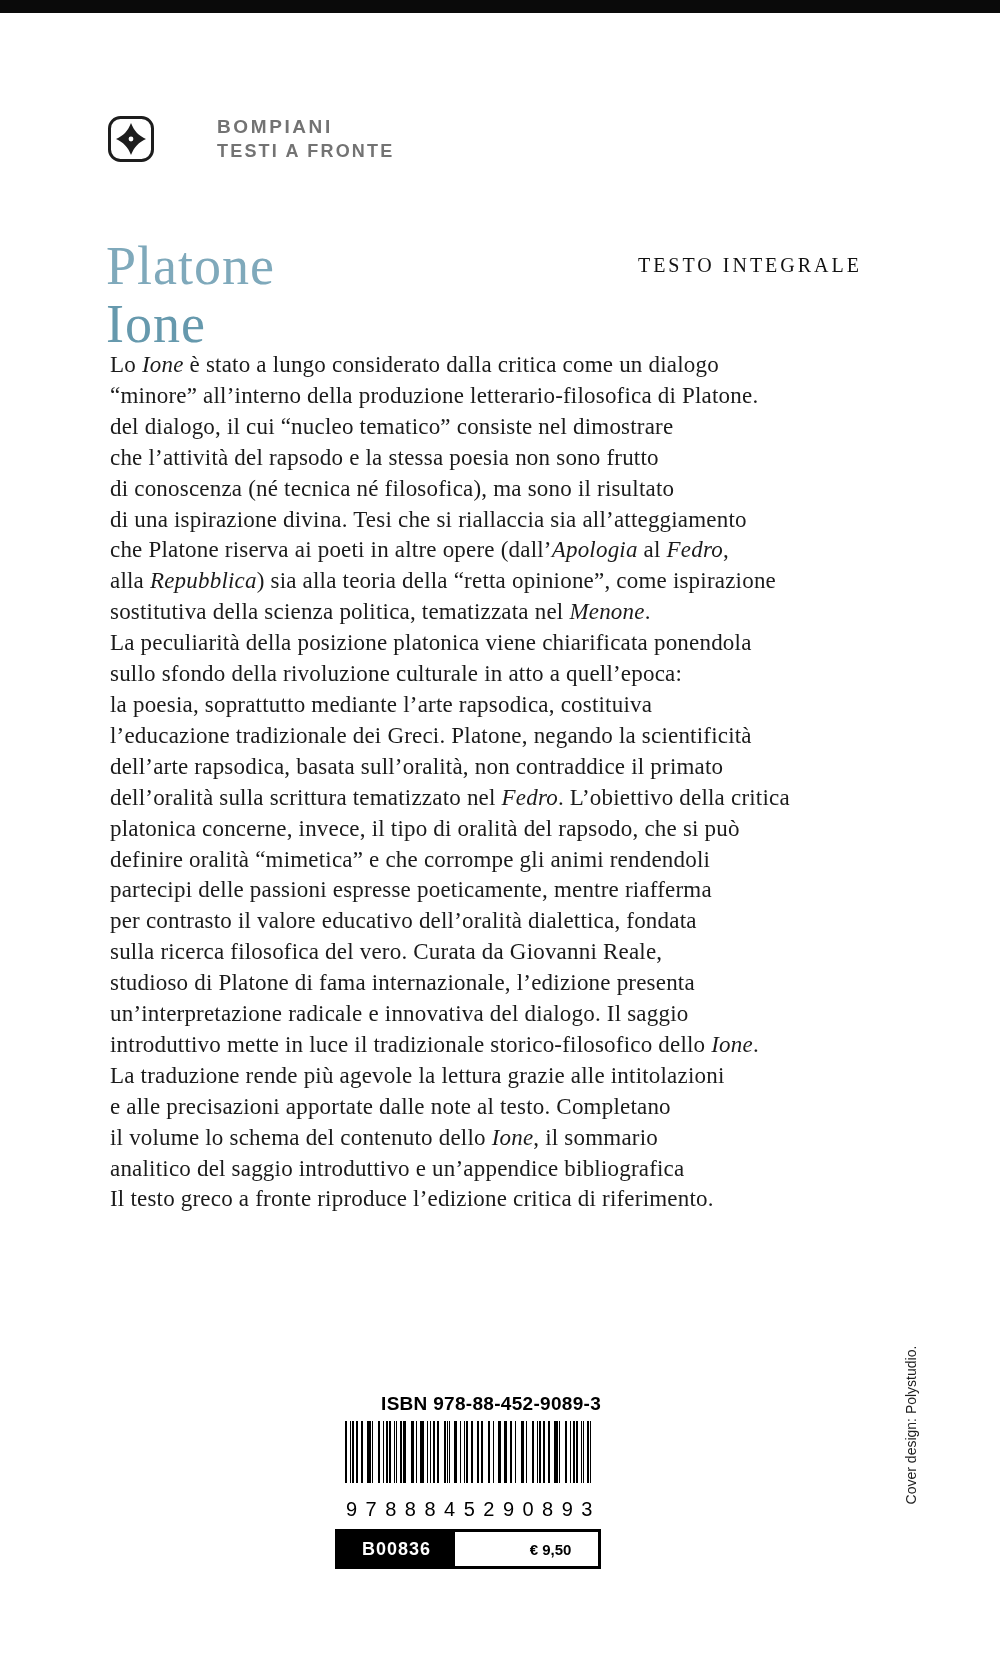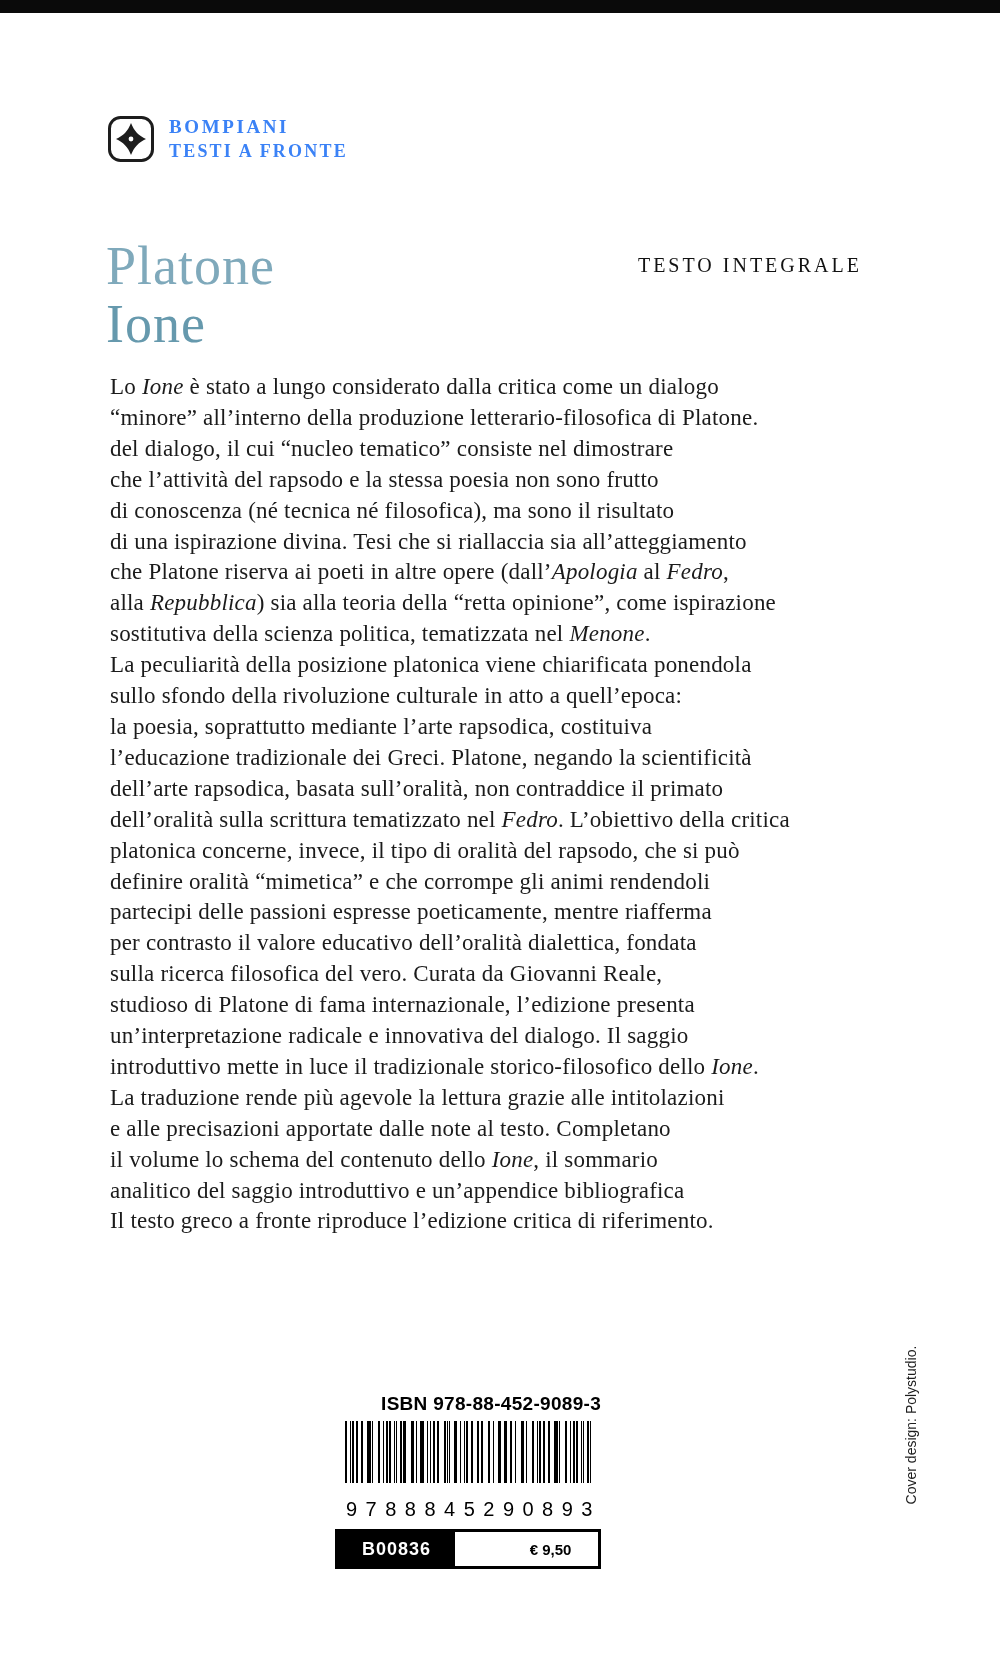--- a/index.html
+++ b/index.html
@@ -15,41 +15,41 @@
   .top-bar {
     position: absolute; top: 0; left: 0;
     width: 100%; height: 13px;
     background: #0a0a0a;
   }
   .brand {
     position: absolute; top: 114px; left: 107px;
     display: flex; align-items: center; gap: 14px;
   }
   .brand-logo { width: 48px; height: 48px; display: block; }
-  .brand-text { font-family: Liberation Serif, serif; color: #3b82f6; }
+  .brand-text { font-family: Liberation Sans, sans-serif; color: #737373; margin-left: 48px; }
   .brand-name   { font-size: 19px; font-weight: 700; letter-spacing: 2.6px; line-height: 25px; }
   .brand-series { font-size: 18px; font-weight: 700; letter-spacing: 2.2px; line-height: 25px; }
 
   .author {
     position: absolute; top: 238px; left: 106px;
     font-size: 54px; line-height: 56px;
     color: #7fa9bb; letter-spacing: 1px;
   }
   .booktitle {
     position: absolute; top: 296px; left: 106px;
     font-size: 54px; line-height: 56px;
     color: #6699ad; letter-spacing: 1px;
   }
   .edition {
     position: absolute; top: 254px; right: 138px;
     font-size: 20px; letter-spacing: 3px; color: #121212;
   }
 
   .blurb {
-    position: absolute; top: 372px; left: 110px;
+    position: absolute; top: 350px; left: 110px;
     font-size: 23px; line-height: 30.9px;
     letter-spacing: 0.2px;
     color: #1b1b1b;
     white-space: nowrap;
   }
   .blurb .line i { font-style: italic; }
 
   .barcode-panel {
     position: absolute; left: 335px; top: 1393px; width: 266px;
     font-family: "Liberation Sans", sans-serif;

